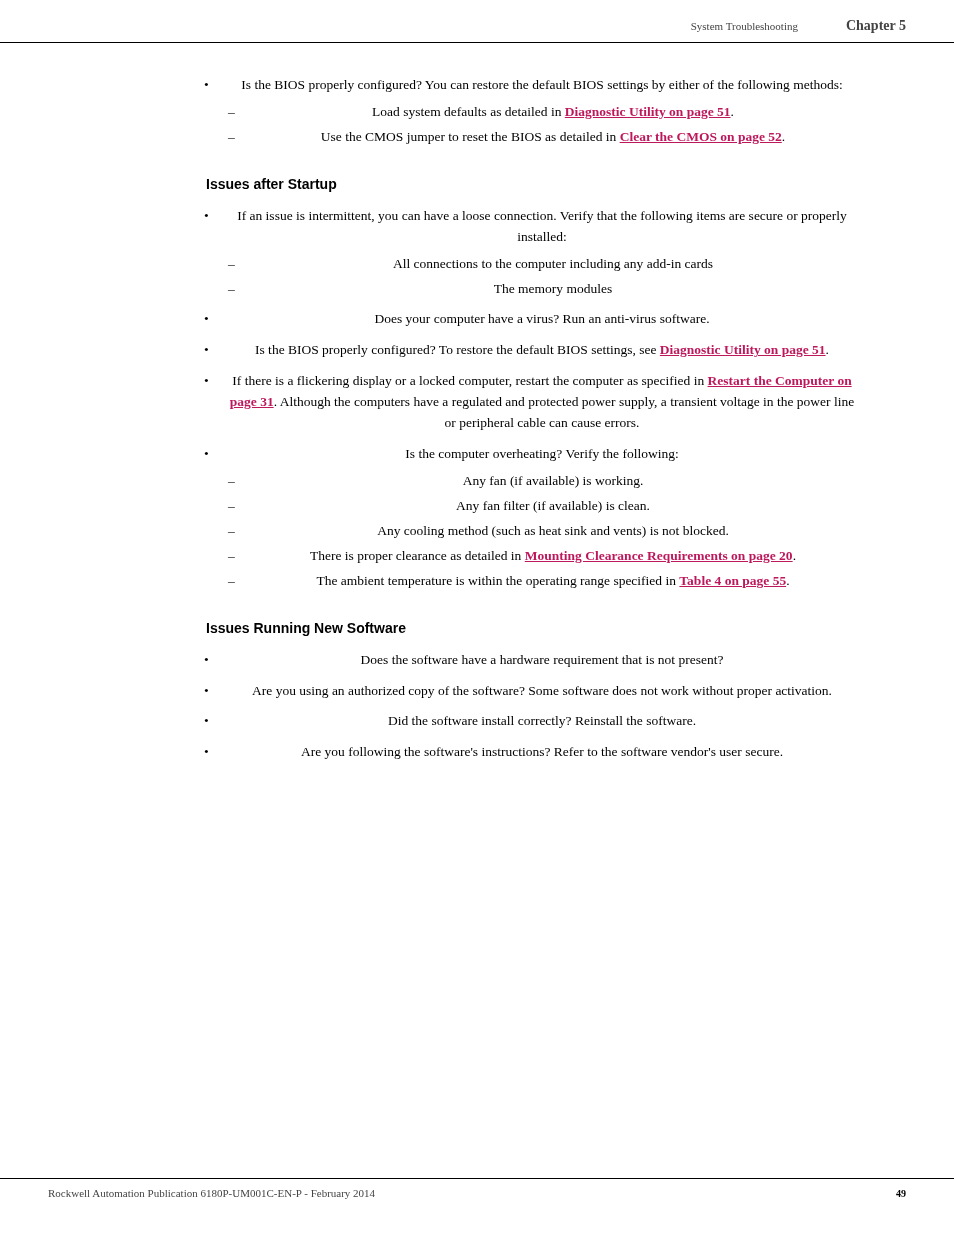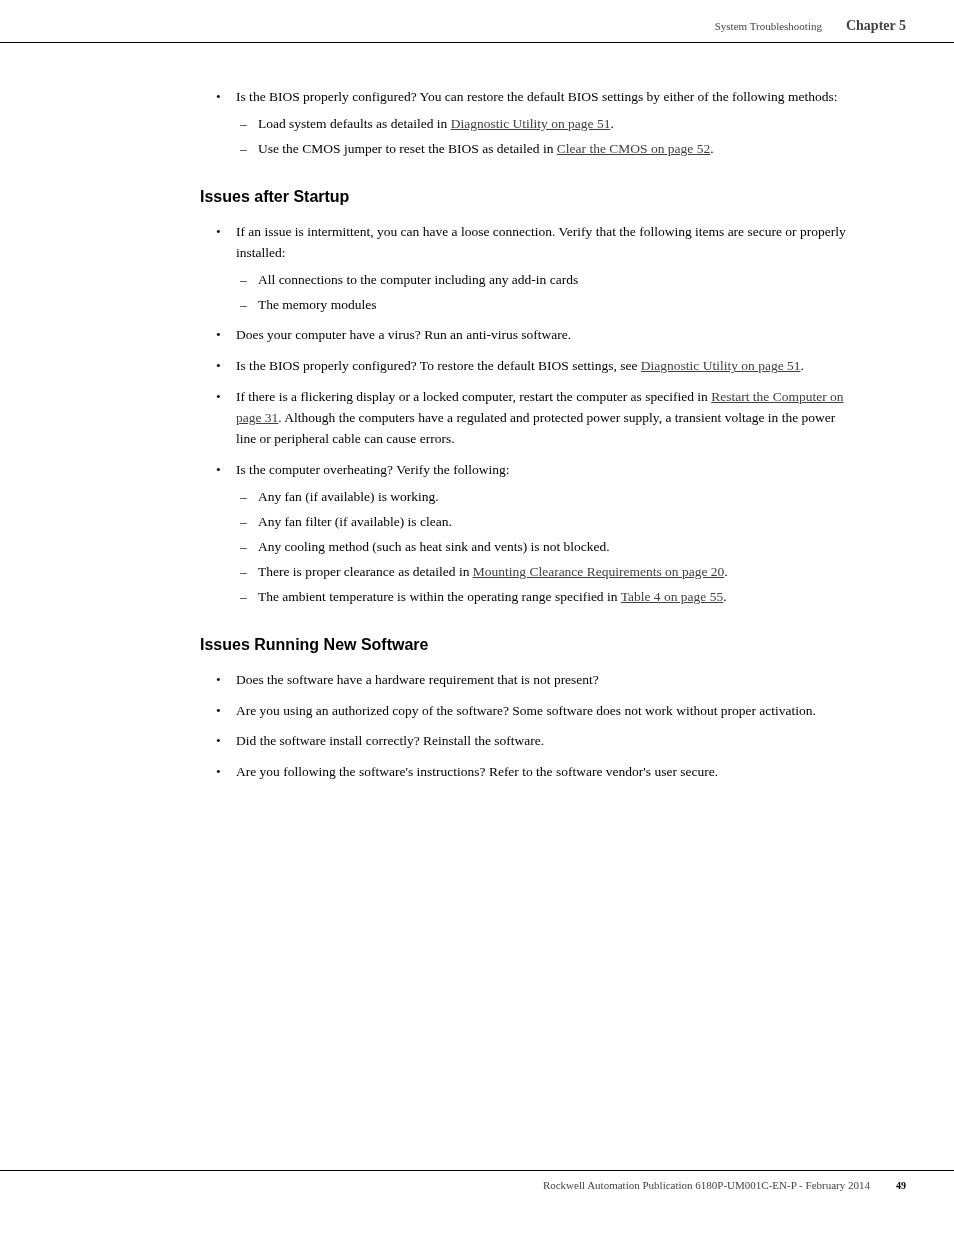--- a/index.html
+++ b/index.html
@@ -20,20 +20,21 @@
       padding: 0;
     }
 
     
     .page-header {
       display: flex;
       justify-content: flex-end;
       align-items: center;
       padding: 18px 48px 8px 48px;
       border-bottom: 1px solid #000;
+      gap: 24px;
     }
     .header-section-title {
       font-size: 11px;
       color: #444;
       margin-right: 24px;
     }
     .header-chapter {
       font-size: 14px;
       color: #444;
       font-weight: bold;
@@ -41,21 +42,22 @@
 
     
     .content {
       padding: 28px 90px 60px 200px;
     }
 
     
     ul.main-list {
       list-style: none;
       padding: 0;
-      margin: 16px;
+      margin: 4px;
+      text-align: center;
     }
     ul.main-list > li {
       position: relative;
       padding-left: 20px;
       margin-bottom: 10px;
       line-height: 1.55;
     }
     ul.main-list > li::before {
       content: "•";
       position: absolute;
@@ -77,44 +79,44 @@
     ul.sub-list > li::before {
       content: "–";
       position: absolute;
       left: 4px;
       top: 0;
     }
 
     
     .section-heading {
       font-family: Arial, Helvetica, sans-serif;
-      font-size: 16px;
+      font-size: 14px;
       font-weight: bold;
-      margin: 28px 0 14px 0;
+      margin: 28px 0 14px 6px;
     }
 
     
     a {
-      color: #404040;
+      color: #be185d;
       text-decoration: underline;
+      font-weight: bold;
     }
 
     
     .page-footer {
       position: absolute;
       bottom: 28px;
       left: 0;
       right: 0;
       display: flex;
-      justify-content: flex-end;
+      justify-content: space-between;
       align-items: center;
-      padding: 16px 48px;
+      padding: 8px 48px;
       border-top: 1px solid #000;
       padding-top: 8px;
-      gap: 26px;
     }
     .footer-pub {
       font-size: 11px;
       color: #444;
     }
     .footer-page {
       font-size: 10px;
       font-weight: bold;
     }
   </style>

